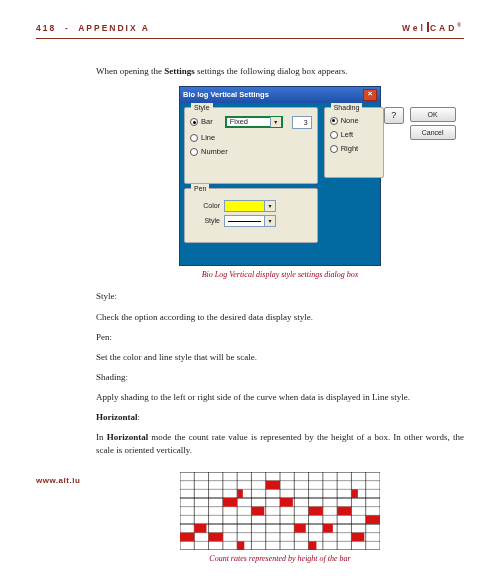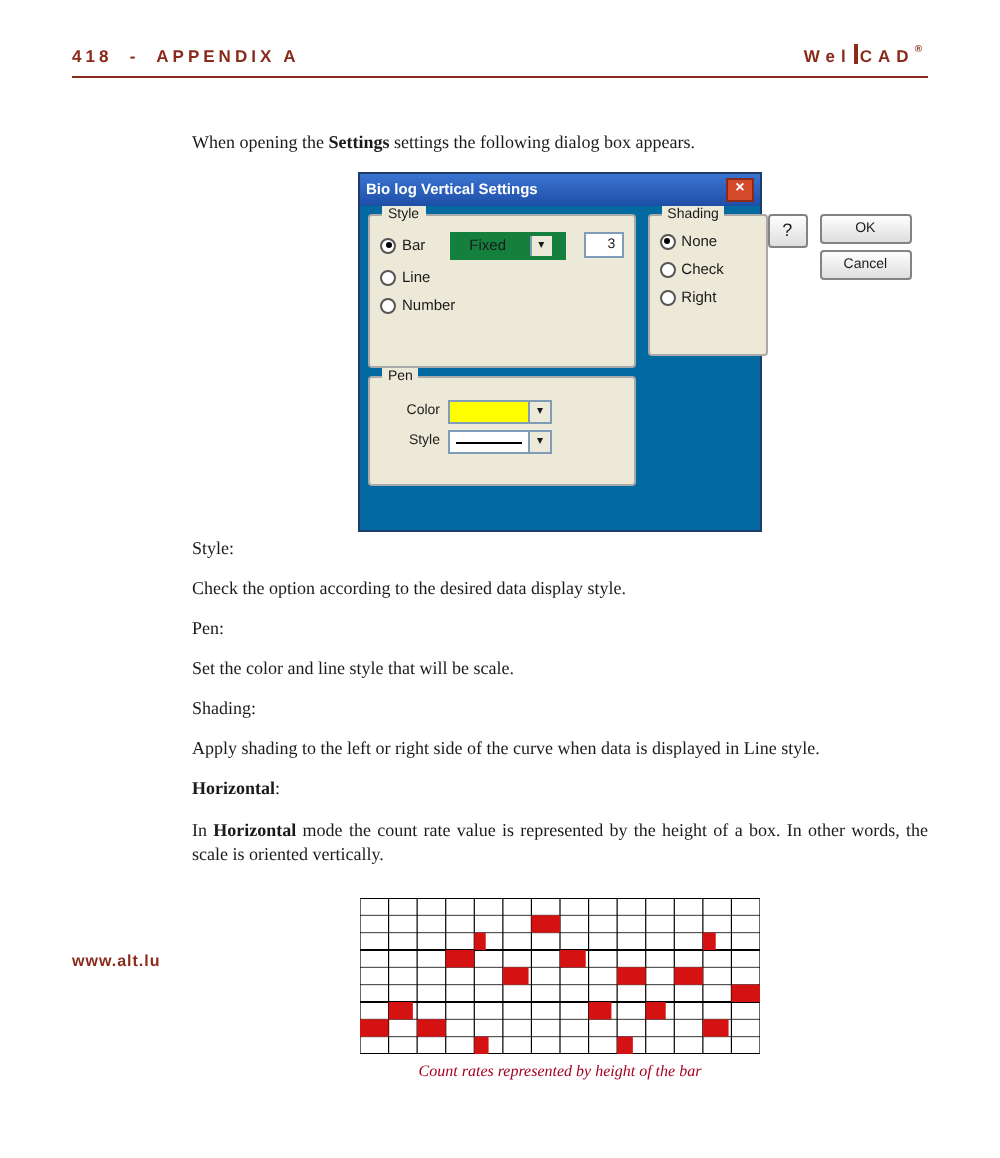--- a/index.html
+++ b/index.html
@@ -124,21 +124,21 @@
   }
   .radio.checked .dot::after {
     content:"";
     position:absolute;
     left:1.5px; top:1.5px;
     width:3px; height:3px;
     border-radius:50%;
     background:#000;
   }
   .select {
-    border: 7px solid #15803d;
+    border: 2px solid #15803d;
     background:#fff;
     height: 12px;
     display: inline-flex;
     align-items: center;
     justify-content: space-between;
     padding: 0 0 0 3px;
     width: 58px;
     box-sizing: border-box;
   }
   .select .arrow {
@@ -275,36 +275,37 @@
         </div>
         <div style="display:flex; flex-direction:row; row-gap:6px;">
           <div class="group" style="height:56px; width:48px;">
             <span class="legend">Shading</span>
             <div class="radio checked">
               <span class="dot"></span>
               <span>None</span>
             </div>
             <div class="radio">
               <span class="dot"></span>
-              <span>Check</span>
+              <span>Left</span>
             </div>
             <div class="radio">
               <span class="dot"></span>
               <span>Right</span>
             </div>
           </div>
           <div class="smallbtn">?</div>
         </div>
         <div class="btncol">
           <div class="btn">OK</div>
           <div class="btn">Cancel</div>
         </div>
       </div>
     </div>
   </div>
+  <div class="figcaption">Bio Log Vertical display style settings dialog box</div>
 
   <p>Style:</p>
   <p>Check the option according to the desired data display style.</p>
   <p>Pen:</p>
   <p>Set the color and line style that will be scale.</p>
   <p>Shading:</p>
   <p>Apply shading to the left or right side of the curve when data is displayed in Line style.</p>
   <p><span class="b">Horizontal</span><span>:</span></p>
   <p>In <span class="b">Horizontal</span> mode the count rate value is represented by the height of a box. In other words, the scale is oriented vertically.</p>
 

